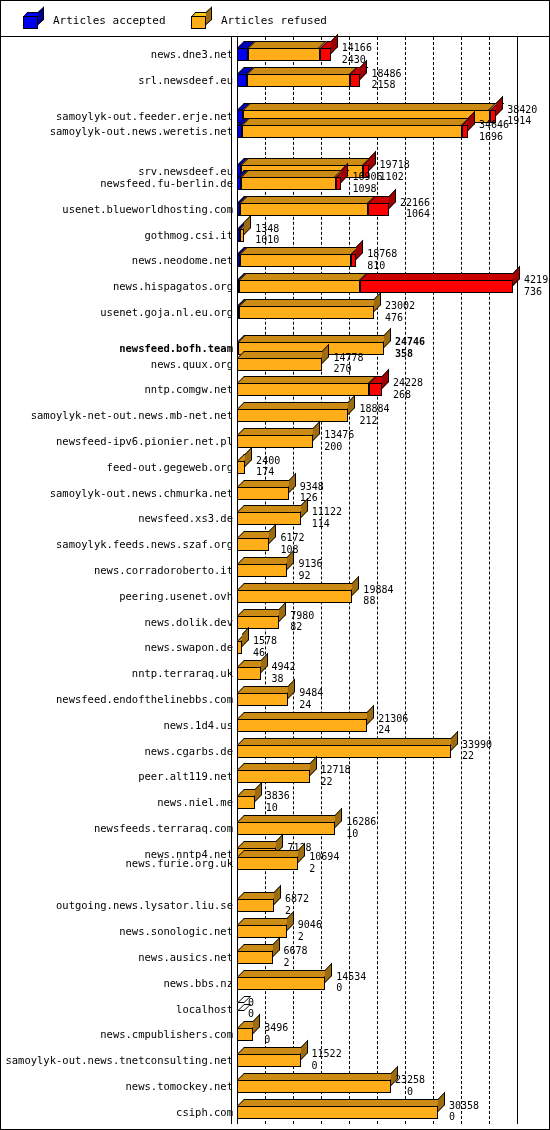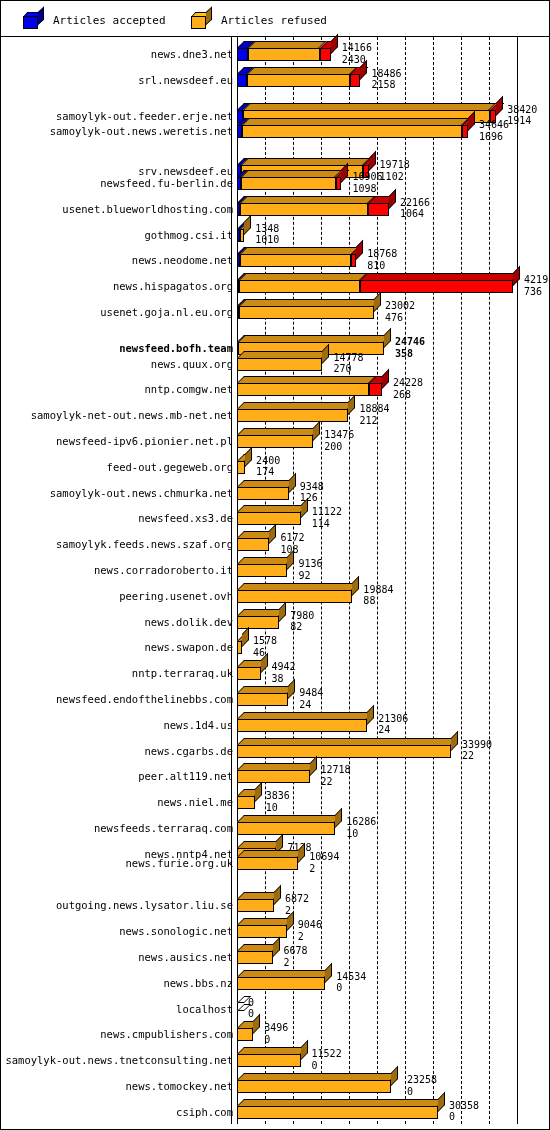--- a/index.html
+++ b/index.html
@@ -190,21 +190,21 @@
         <div class="row" style="top: 157.8px;">
           <div class="rowlabel">usenet.blueworldhosting.com</div>
           <div class="bars">
             <div class="seg-top" style="left: 4px; width: 3.08px; background: rgb(0, 0, 190);"></div>
             <div class="seg" style="left: 4px; width: 3.08px; background: rgb(0, 0, 238);"></div>
             <div class="seg-top" style="left: 7.08px; width: 127.68px; background: rgb(204, 139, 21);"></div>
             <div class="seg" style="left: 7.08px; width: 127.68px; background: rgb(255, 174, 26);"></div>
             <div class="seg-top" style="left: 134.76px; width: 21.28px; background: rgb(203, 0, 0);"></div>
             <div class="seg" style="left: 134.76px; width: 21.28px; background: rgb(254, 0, 0);"></div>
             <div class="cap" style="left: 156.04px; background: rgb(157, 0, 0);"></div>
-            <div class="vals" style="left: 167.04px;">
+            <div class="vals" style="left: 167.04px; text-align: right;">
               <div>22166</div>
               <div>1064</div>
             </div>
           </div>
         </div>
         <div class="row" style="top: 183.6px;">
           <div class="rowlabel">gothmog.csi.it</div>
           <div class="bars">
             <div class="seg-top" style="left: 4px; width: 2.8px; background: rgb(0, 0, 190);"></div>
             <div class="seg" style="left: 4px; width: 2.8px; background: rgb(0, 0, 238);"></div>
@@ -613,21 +613,21 @@
               <div>0</div>
             </div>
           </div>
         </div>
         <div class="row" style="top: 1035px;">
           <div class="rowlabel">news.tomockey.net</div>
           <div class="bars">
             <div class="seg-top" style="left: 4px; width: 153.72px; background: rgb(204, 139, 21);"></div>
             <div class="seg" style="left: 4px; width: 153.72px; background: rgb(255, 174, 26);"></div>
             <div class="cap" style="left: 157.72px; background: rgb(158, 108, 16);"></div>
-            <div class="vals" style="left: 174px;">
+            <div class="vals" style="left: 162px; text-align: center;">
               <div>23258</div>
               <div>0</div>
             </div>
           </div>
         </div>
         <div class="row" style="top: 1060.8px;">
           <div class="rowlabel">csiph.com</div>
           <div class="bars">
             <div class="seg-top" style="left: 4px; width: 201.04px; background: rgb(204, 139, 21);"></div>
             <div class="seg" style="left: 4px; width: 201.04px; background: rgb(255, 174, 26);"></div>

